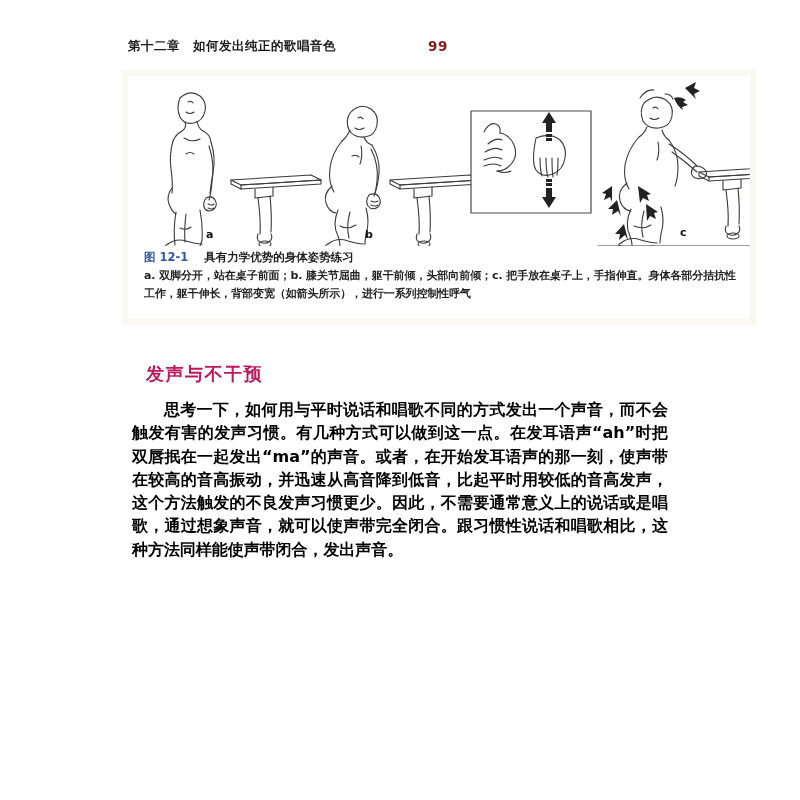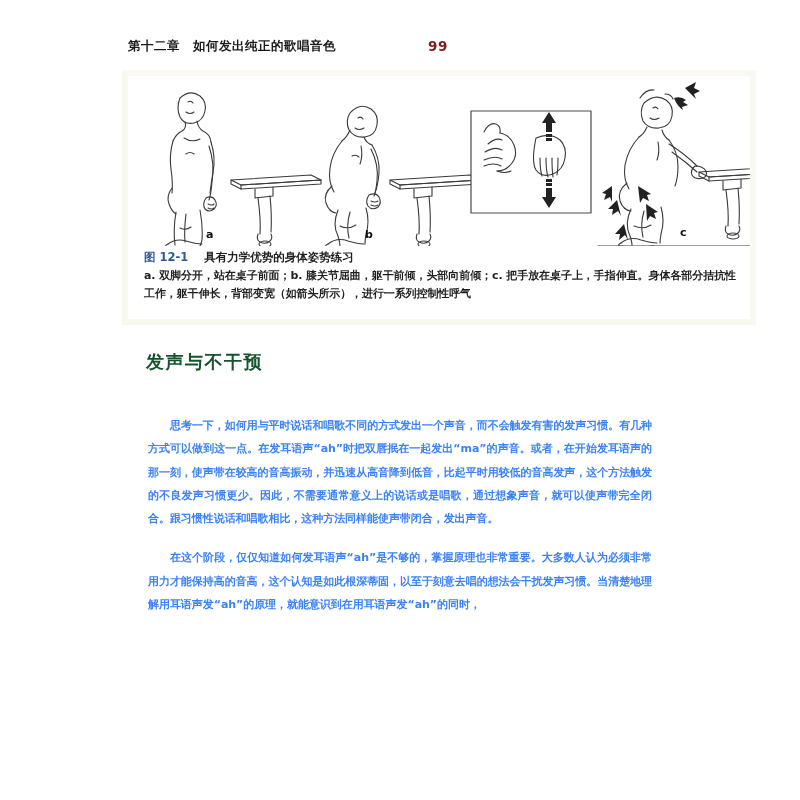--- a/index.html
+++ b/index.html
@@ -103,41 +103,41 @@
     line-height: 17.5px;
     letter-spacing: -0.1px;
     margin-top: 1px;
     text-align: justify;
   }
 
   
   .section-heading {
     position: absolute;
     left: 146px;
-    top: 350px;
+    top: 362px;
     font-family: "DejaVu Sans", "Liberation Sans", sans-serif;
     font-size: 18px;
     font-weight: bold;
-    color: #14532d;
+    color: #be185d;
     letter-spacing: 1.5px;
   }
 
   
   .body-text {
     position: absolute;
     left: 132px;
     top: 398px;
     width: 536px;
   }
   .body-text p {
-    margin: 16px;
-    font-family: "DejaVu Sans", "Liberation Sans", sans-serif;
-    font-size: 11px;
-    font-weight: bold;
-    color: #3b82f6;
+    margin: 0;
+    font-family: "DejaVu Sans", "Liberation Sans", sans-serif;
+    font-size: 16px;
+    font-weight: bold;
+    color: #000000;
     line-height: 23.3px;
     text-align: justify;
     text-justify: inter-ideograph;
     text-indent: 2em;
     letter-spacing: -0.05px;
   }
 </style>
 </head>
 <body>
 
@@ -347,16 +347,15 @@
         <div class="fig-caption-body">a. 双脚分开，站在桌子前面；b. 膝关节屈曲，躯干前倾，头部向前倾；c. 把手放在桌子上，手指伸直。身体各部分拮抗性工作，躯干伸长，背部变宽（如箭头所示），进行一系列控制性呼气</div>
       </div>
 
     </div>
   </div>
 
   <div class="section-heading">发声与不干预</div>
 
   <div class="body-text">
     <p>思考一下，如何用与平时说话和唱歌不同的方式发出一个声音，而不会触发有害的发声习惯。有几种方式可以做到这一点。在发耳语声“ah”时把双唇抿在一起发出“ma”的声音。或者，在开始发耳语声的那一刻，使声带在较高的音高振动，并迅速从高音降到低音，比起平时用较低的音高发声，这个方法触发的不良发声习惯更少。因此，不需要通常意义上的说话或是唱歌，通过想象声音，就可以使声带完全闭合。跟习惯性说话和唱歌相比，这种方法同样能使声带闭合，发出声音。</p>
-    <p>在这个阶段，仅仅知道如何发耳语声“ah”是不够的，掌握原理也非常重要。大多数人认为必须非常用力才能保持高的音高，这个认知是如此根深蒂固，以至于刻意去唱的想法会干扰发声习惯。当清楚地理解用耳语声发“ah”的原理，就能意识到在用耳语声发“ah”的同时，</p>
   </div>
 
 </div>
 
 </body></html>

